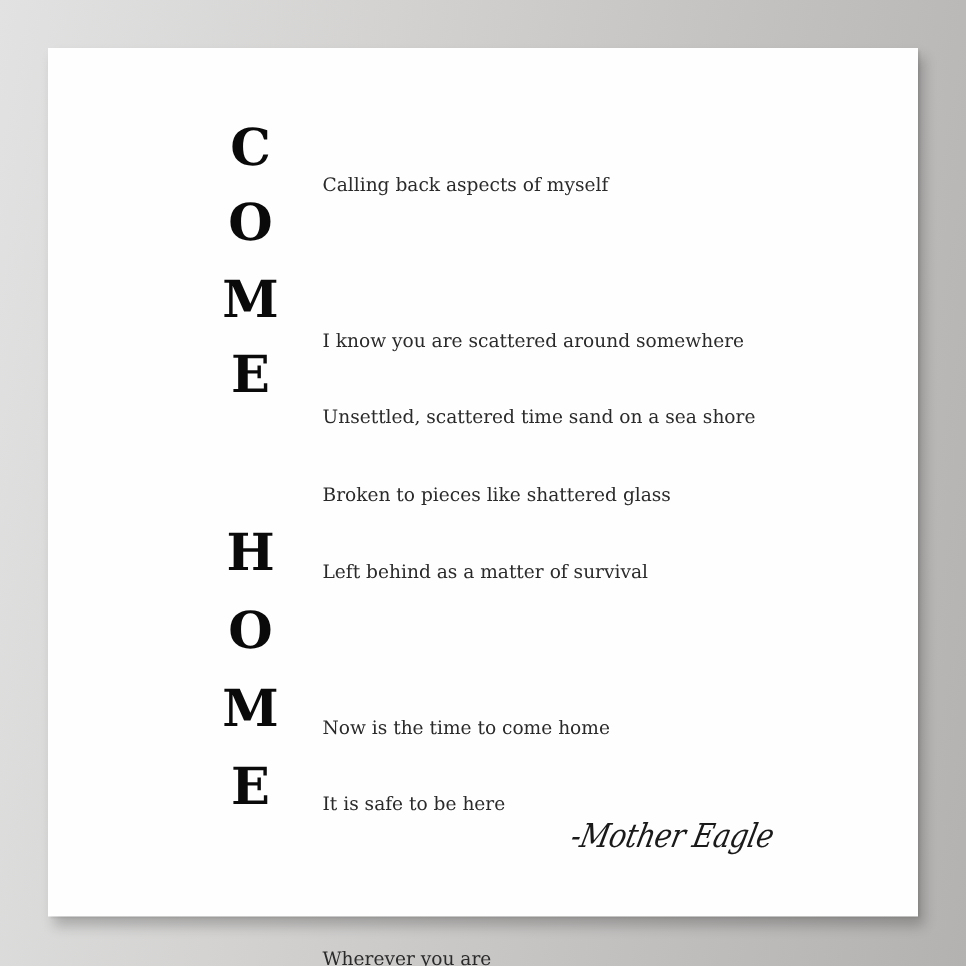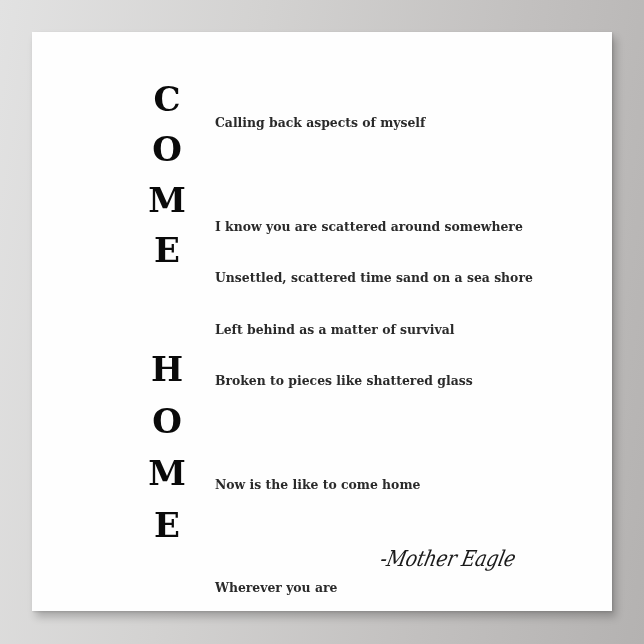--- a/index.html
+++ b/index.html
@@ -19,21 +19,21 @@
     .letter {
       position: absolute; left: 0; width: 50px; text-align: center;
       font-family: "DejaVu Serif", serif; font-weight: bold;
       font-size: 34px; line-height: 40px; color: #0a0a0a;
     }
     .poem {
       position: absolute; left: 183px; top: 48px;
       font-family: "DejaVu Serif", serif; font-size: 12.4px; line-height: 17.2px;
       color: #2a2a2a; white-space: pre;
     }
-    .poem .line { display: block; height: 17.2px; font-weight: bold; }
+    .poem .line { display: block; height: 17.2px; }
     .signature {
       position: absolute; left: 349px; top: 515px;
       font-family: "DejaVu Serif", serif; font-style: italic;
       font-size: 19px; color: #1a1a1a; letter-spacing: -0.3px;
       transform: skewX(-12deg) scaleY(1.15);
     }
   </style>
 </head>
 <body>
 
@@ -47,24 +47,25 @@
     <div class="letter" style="top:322px">O</div>
     <div class="letter" style="top:374px">M</div>
     <div class="letter" style="top:426px">E</div>
   </div>
 
   <div class="poem">
     <span class="line">Calling back aspects of myself</span>
     <span class="line"></span>
     <span class="line">I know you are scattered around somewhere</span>
     <span class="line">Unsettled, scattered time sand on a sea shore</span>
+    <span class="line">Broken to pieces like shattered glass</span>
     <span class="line">Left behind as a matter of survival</span>
-    <span class="line">Broken to pieces like shattered glass</span>
     <span class="line"></span>
-    <span class="line">Now is the like to come home</span>
+    <span class="line">Now is the time to come home</span>
+    <span class="line">It is safe to be here</span>
     <span class="line"></span>
     <span class="line">Wherever you are</span>
     
     
     
     
     
     
     
     

